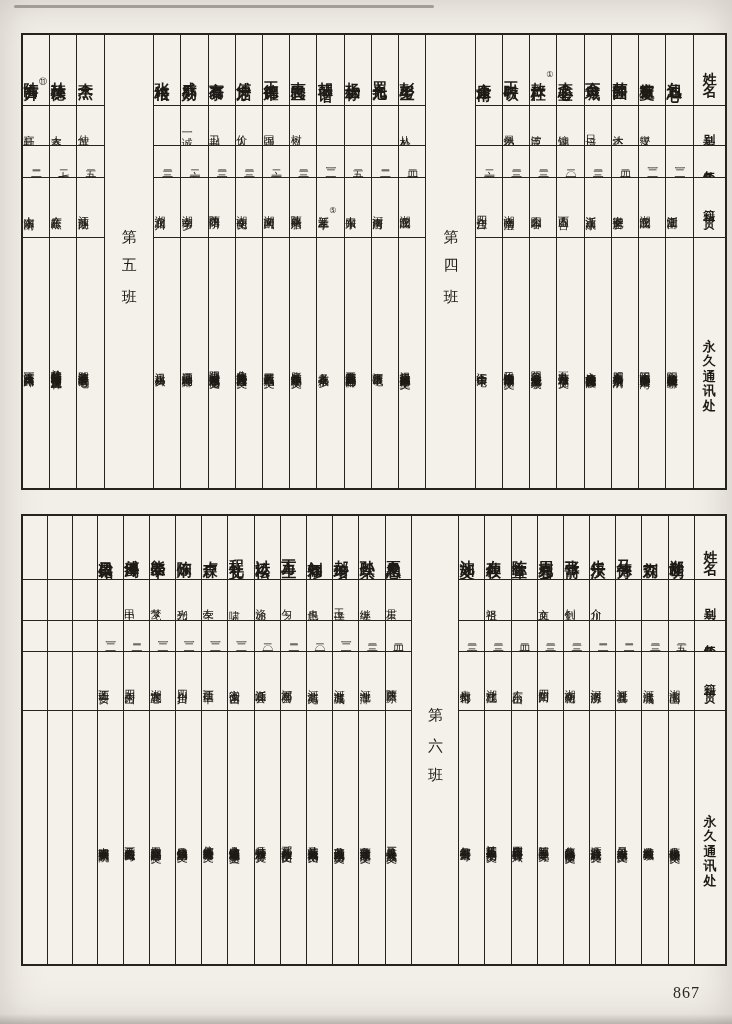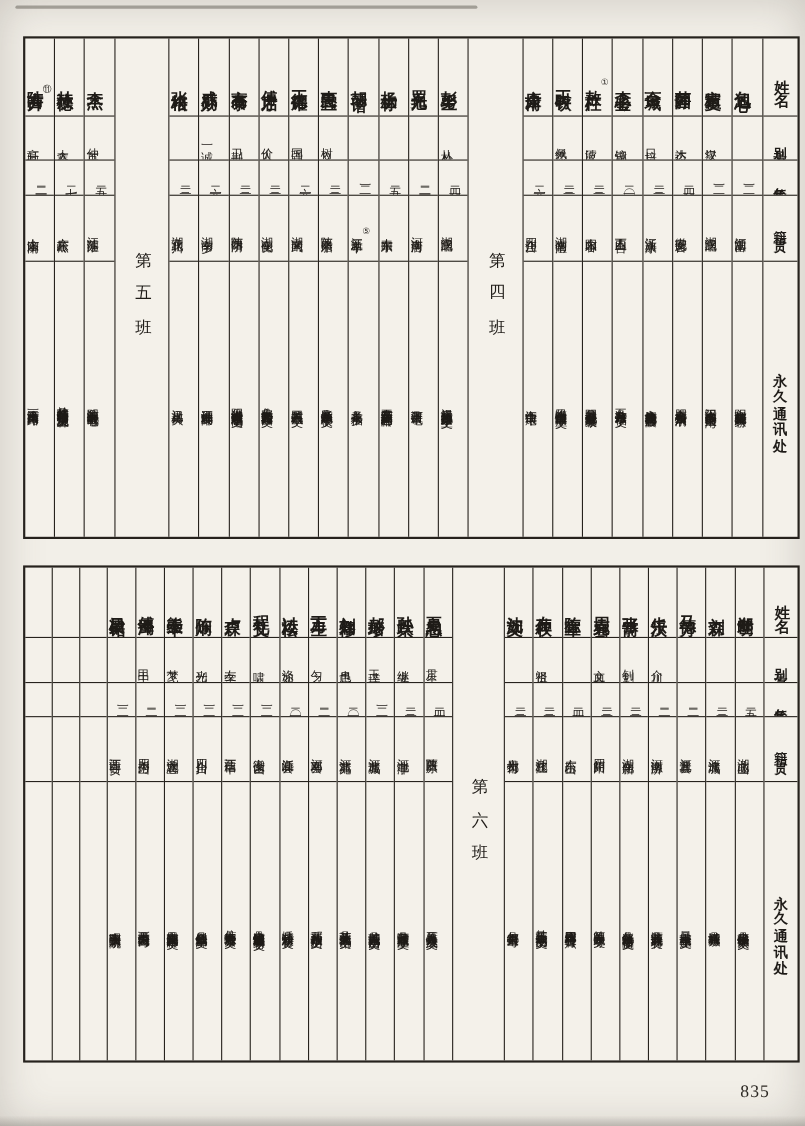--- a/index.html
+++ b/index.html
@@ -848,15 +848,15 @@
         <div class="cell address-cell"></div>
       </div>
       <div class="col empty">
         <div class="cell name-cell"></div>
         <div class="cell alias-cell"></div>
         <div class="cell age-cell"></div>
         <div class="cell origin-cell"></div>
         <div class="cell address-cell"></div>
       </div>
     </div>
-  <div class="page-number">835</div>
+  <div class="page-number">867</div>
   <div class="scan-edge-bottom"></div>
 </div>
 
 </body></html>

